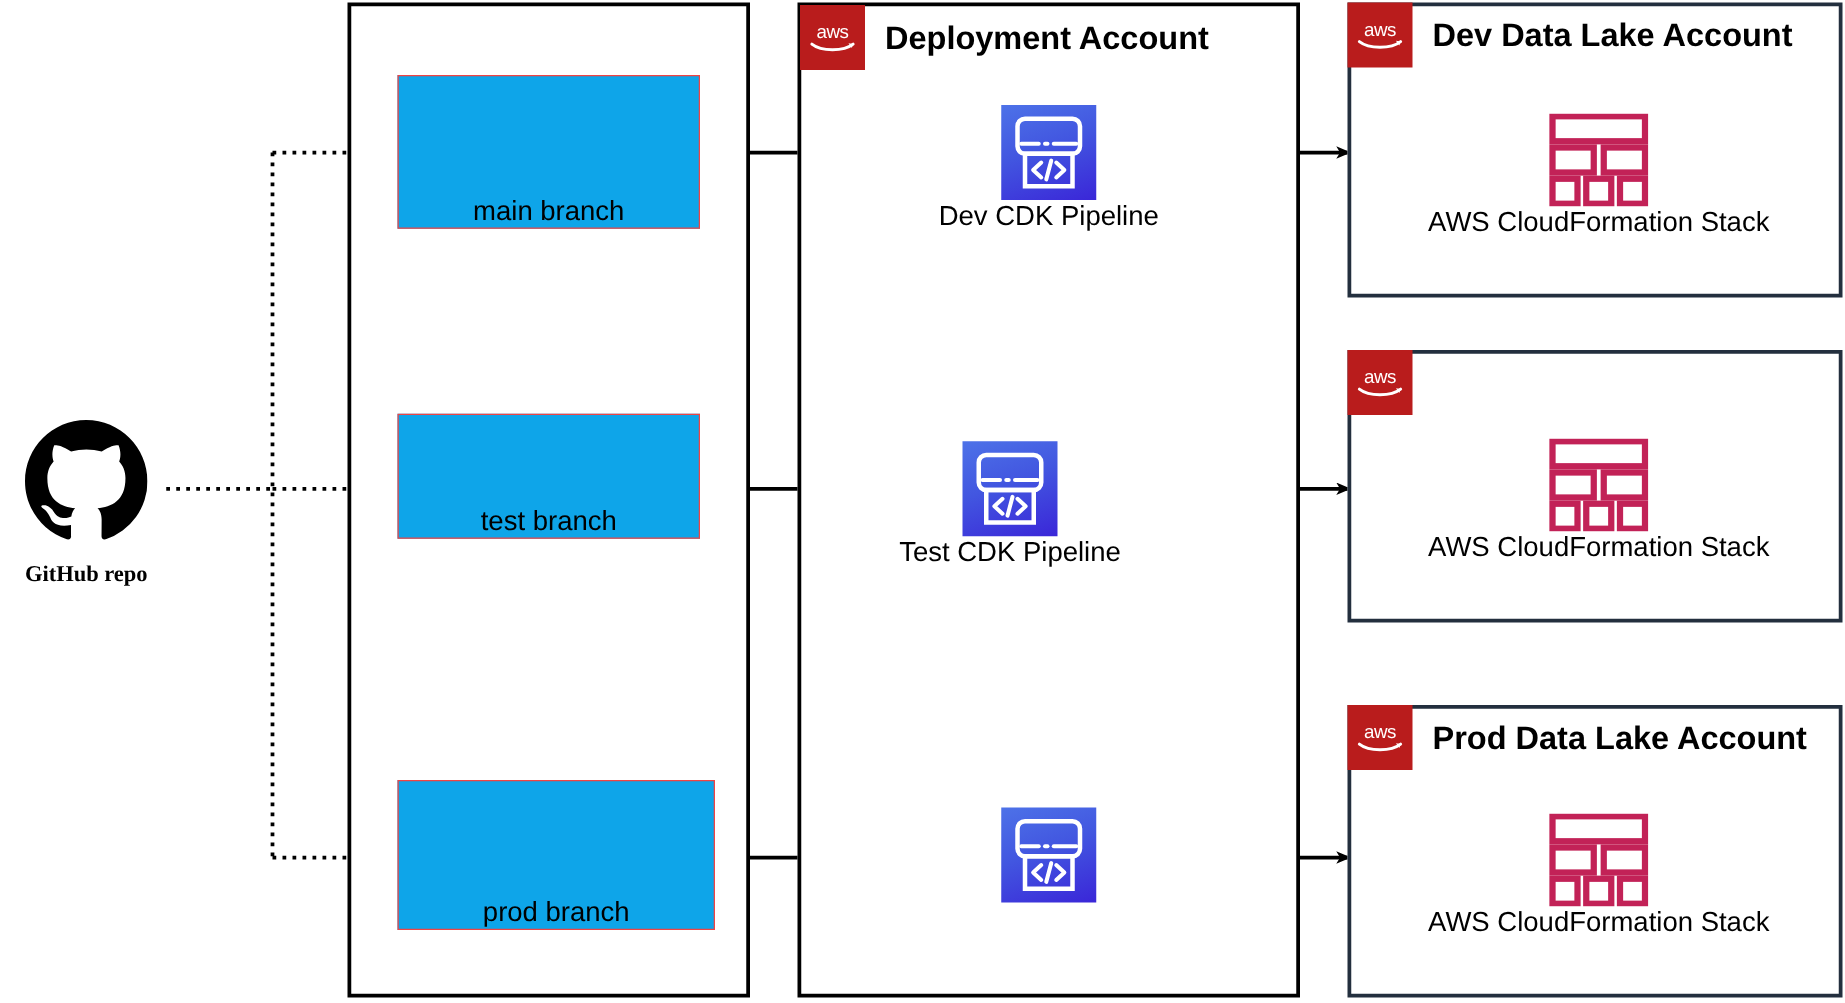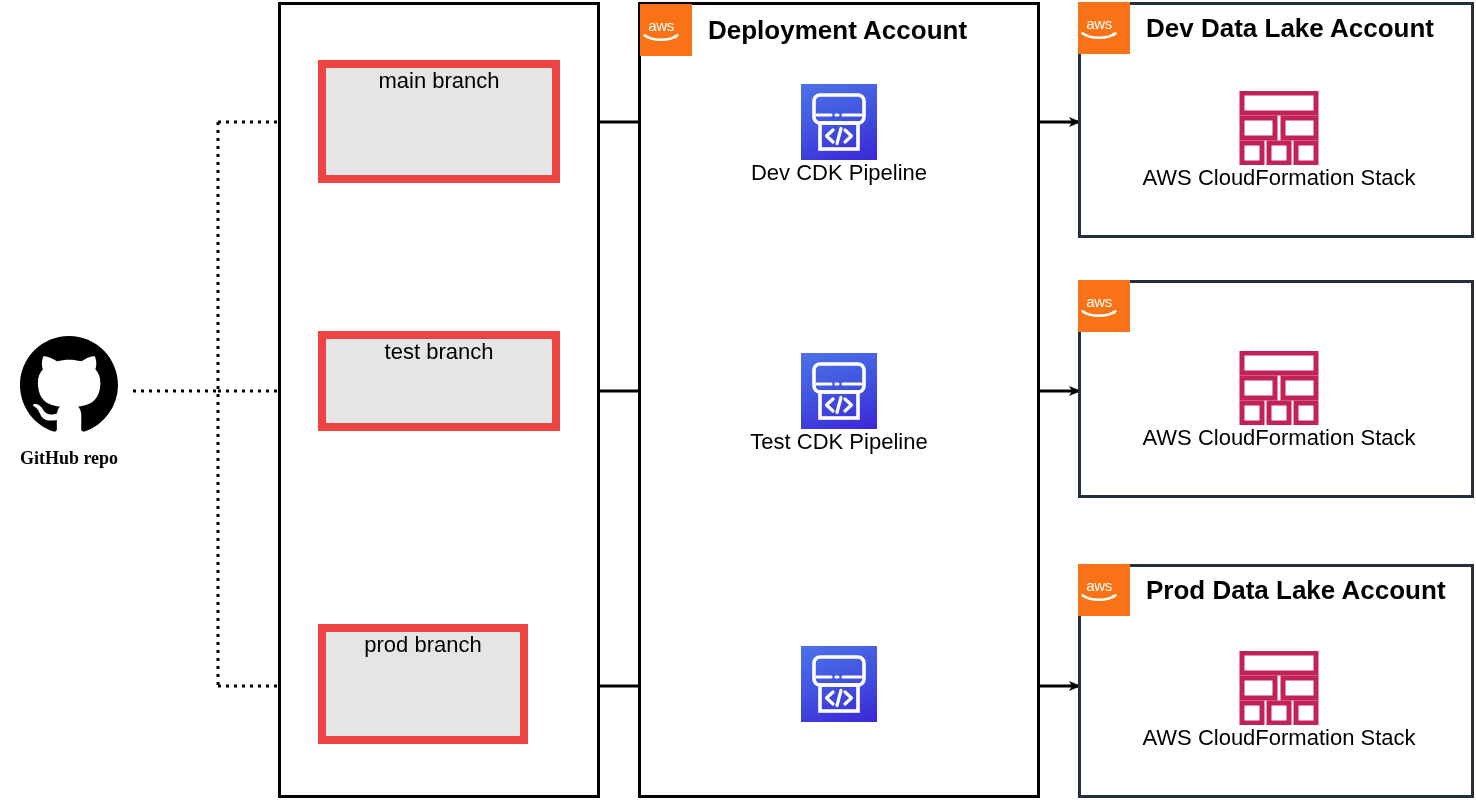--- a/index.html
+++ b/index.html
@@ -23,25 +23,25 @@
 
   
   .plain-box {
     position: absolute;
     background: #ffffff;
     border: 3px solid #000000;
     box-sizing: border-box;
   }
   .branch-box {
     position: absolute;
-    background: #e5e5e5;
-    border: 8px solid #ef4444;
+    background: #0ea5e9;
+    border: 1px solid #ef4444;
     box-sizing: border-box;
     display: flex;
-    align-items: flex-start;
+    align-items: flex-end;
     justify-content: center;
   }
   .branch-label {
     font-size: 22px;
     color: #000000;
     font-family: "Liberation Sans", sans-serif;
     white-space: nowrap;
   }
 
   
@@ -55,23 +55,24 @@
     position: absolute;
     top: -3px;
     left: -3px;
     display: flex;
     align-items: center;
     height: 52px;
   }
   .aws-logo-tile {
     width: 52px;
     height: 52px;
-    background: #f97316;
+    background: #b91c1c;
     display: flex;
     align-items: center;
+    justify-content: center;
     flex: 0 0 auto;
   }
   .aws-logo-tile svg { display: block; }
   .aws-account-title {
     font-size: 26px;
     font-weight: bold;
     color: #000000;
     padding-left: 16px;
     white-space: nowrap;
     font-family: "Liberation Sans", sans-serif;
@@ -190,21 +191,21 @@
   <div class="plain-box" style="left:278px; top:2px; width:322px; height:796px;"></div>
 
   <div class="branch-box" style="left:318px; top:60px; width:242px; height:123px;">
     <span class="branch-label">main branch</span>
   </div>
 
   <div class="branch-box" style="left:318px; top:331px; width:242px; height:100px;">
     <span class="branch-label">test branch</span>
   </div>
 
-  <div class="branch-box" style="left:318px; top:624px; width:210px; height:120px;">
+  <div class="branch-box" style="left:318px; top:624px; width:254px; height:120px;">
     <span class="branch-label">prod branch</span>
   </div>
 
   <div class="deploy-account" style="left:638px; top:2px; width:402px; height:796px;"></div>
 
   <div class="abs" style="left:640px; top:4px; display:flex; align-items:center; height:52px;">
     <span class="aws-logo-tile">
       <svg width="42" height="30" viewBox="0 0 56 38" aria-hidden="true">
         <text x="28" y="20" text-anchor="middle" fill="#ffffff" font-family="Liberation Sans, sans-serif" font-size="20" font-weight="400" letter-spacing="-0.5">aws</text>
         <path d="M6 26 C16 34, 40 34, 50 26" stroke="#ffffff" stroke-width="3.2" fill="none" stroke-linecap="round"></path>
@@ -223,21 +224,21 @@
         <path d="M42 31 L60 31" stroke="#ffffff" stroke-width="3.2" stroke-linecap="round"></path>
         <rect x="19" y="39" width="38" height="26" fill="none" stroke="#ffffff" stroke-width="3.6"></rect>
         <path d="M32 46 L25.5 52 L32 58" stroke="#ffffff" stroke-width="3.2" fill="none" stroke-linecap="round" stroke-linejoin="round"></path>
         <path d="M44 46 L50.5 52 L44 58" stroke="#ffffff" stroke-width="3.2" fill="none" stroke-linecap="round" stroke-linejoin="round"></path>
         <path d="M40 44.5 L36 59.5" stroke="#ffffff" stroke-width="3.2" stroke-linecap="round"></path>
       </svg>
     </span>
     <div class="node-caption">Dev CDK Pipeline</div>
   </div>
 
-  <div class="node" style="left:739px; top:353px; width:200px;text-align:right;">
+  <div class="node" style="left:708px; top:353px; width:200px;text-align:right;">
     <span class="cdk-icon">
       <svg width="76" height="76" viewBox="0 0 76 76" aria-hidden="true">
         <rect x="13" y="11" width="50" height="28" rx="6" ry="6" fill="none" stroke="#ffffff" stroke-width="3.6"></rect>
         <path d="M16 31 L30 31" stroke="#ffffff" stroke-width="3.2" stroke-linecap="round"></path>
         <path d="M35 31 L37 31" stroke="#ffffff" stroke-width="3.2" stroke-linecap="round"></path>
         <path d="M42 31 L60 31" stroke="#ffffff" stroke-width="3.2" stroke-linecap="round"></path>
         <rect x="19" y="39" width="38" height="26" fill="none" stroke="#ffffff" stroke-width="3.6"></rect>
         <path d="M32 46 L25.5 52 L32 58" stroke="#ffffff" stroke-width="3.2" fill="none" stroke-linecap="round" stroke-linejoin="round"></path>
         <path d="M44 46 L50.5 52 L44 58" stroke="#ffffff" stroke-width="3.2" fill="none" stroke-linecap="round" stroke-linejoin="round"></path>
         <path d="M40 44.5 L36 59.5" stroke="#ffffff" stroke-width="3.2" stroke-linecap="round"></path>

